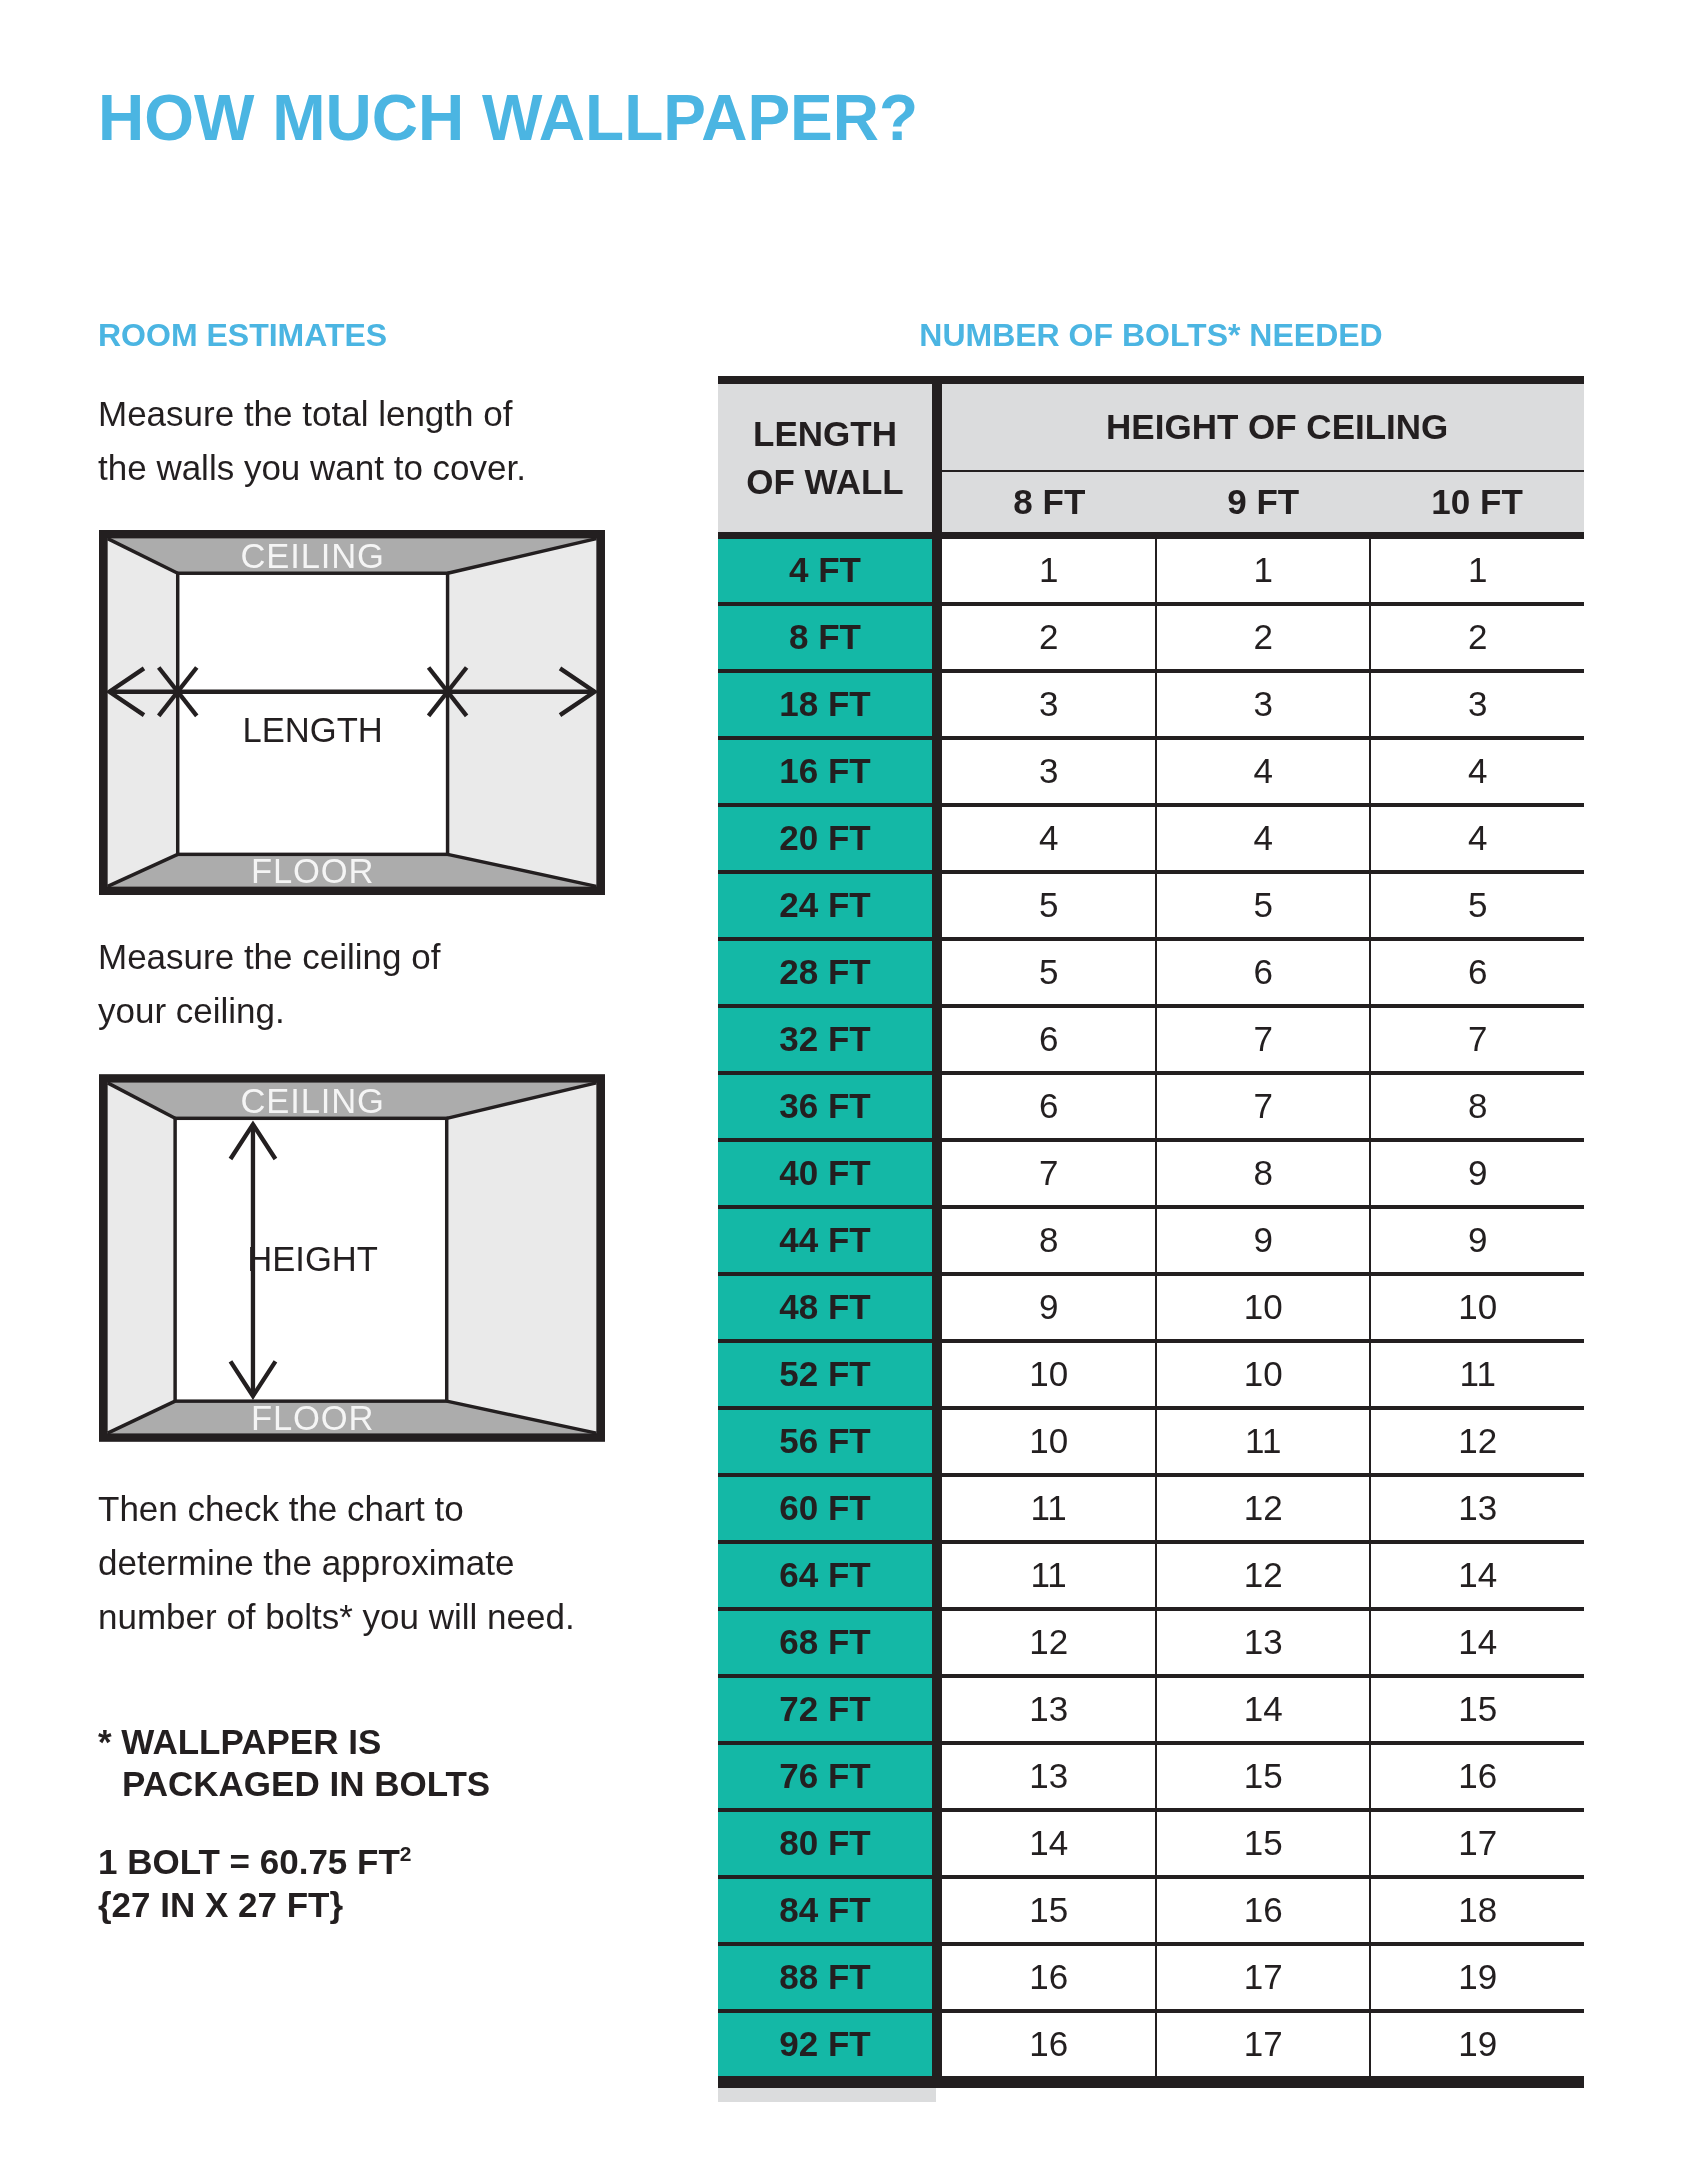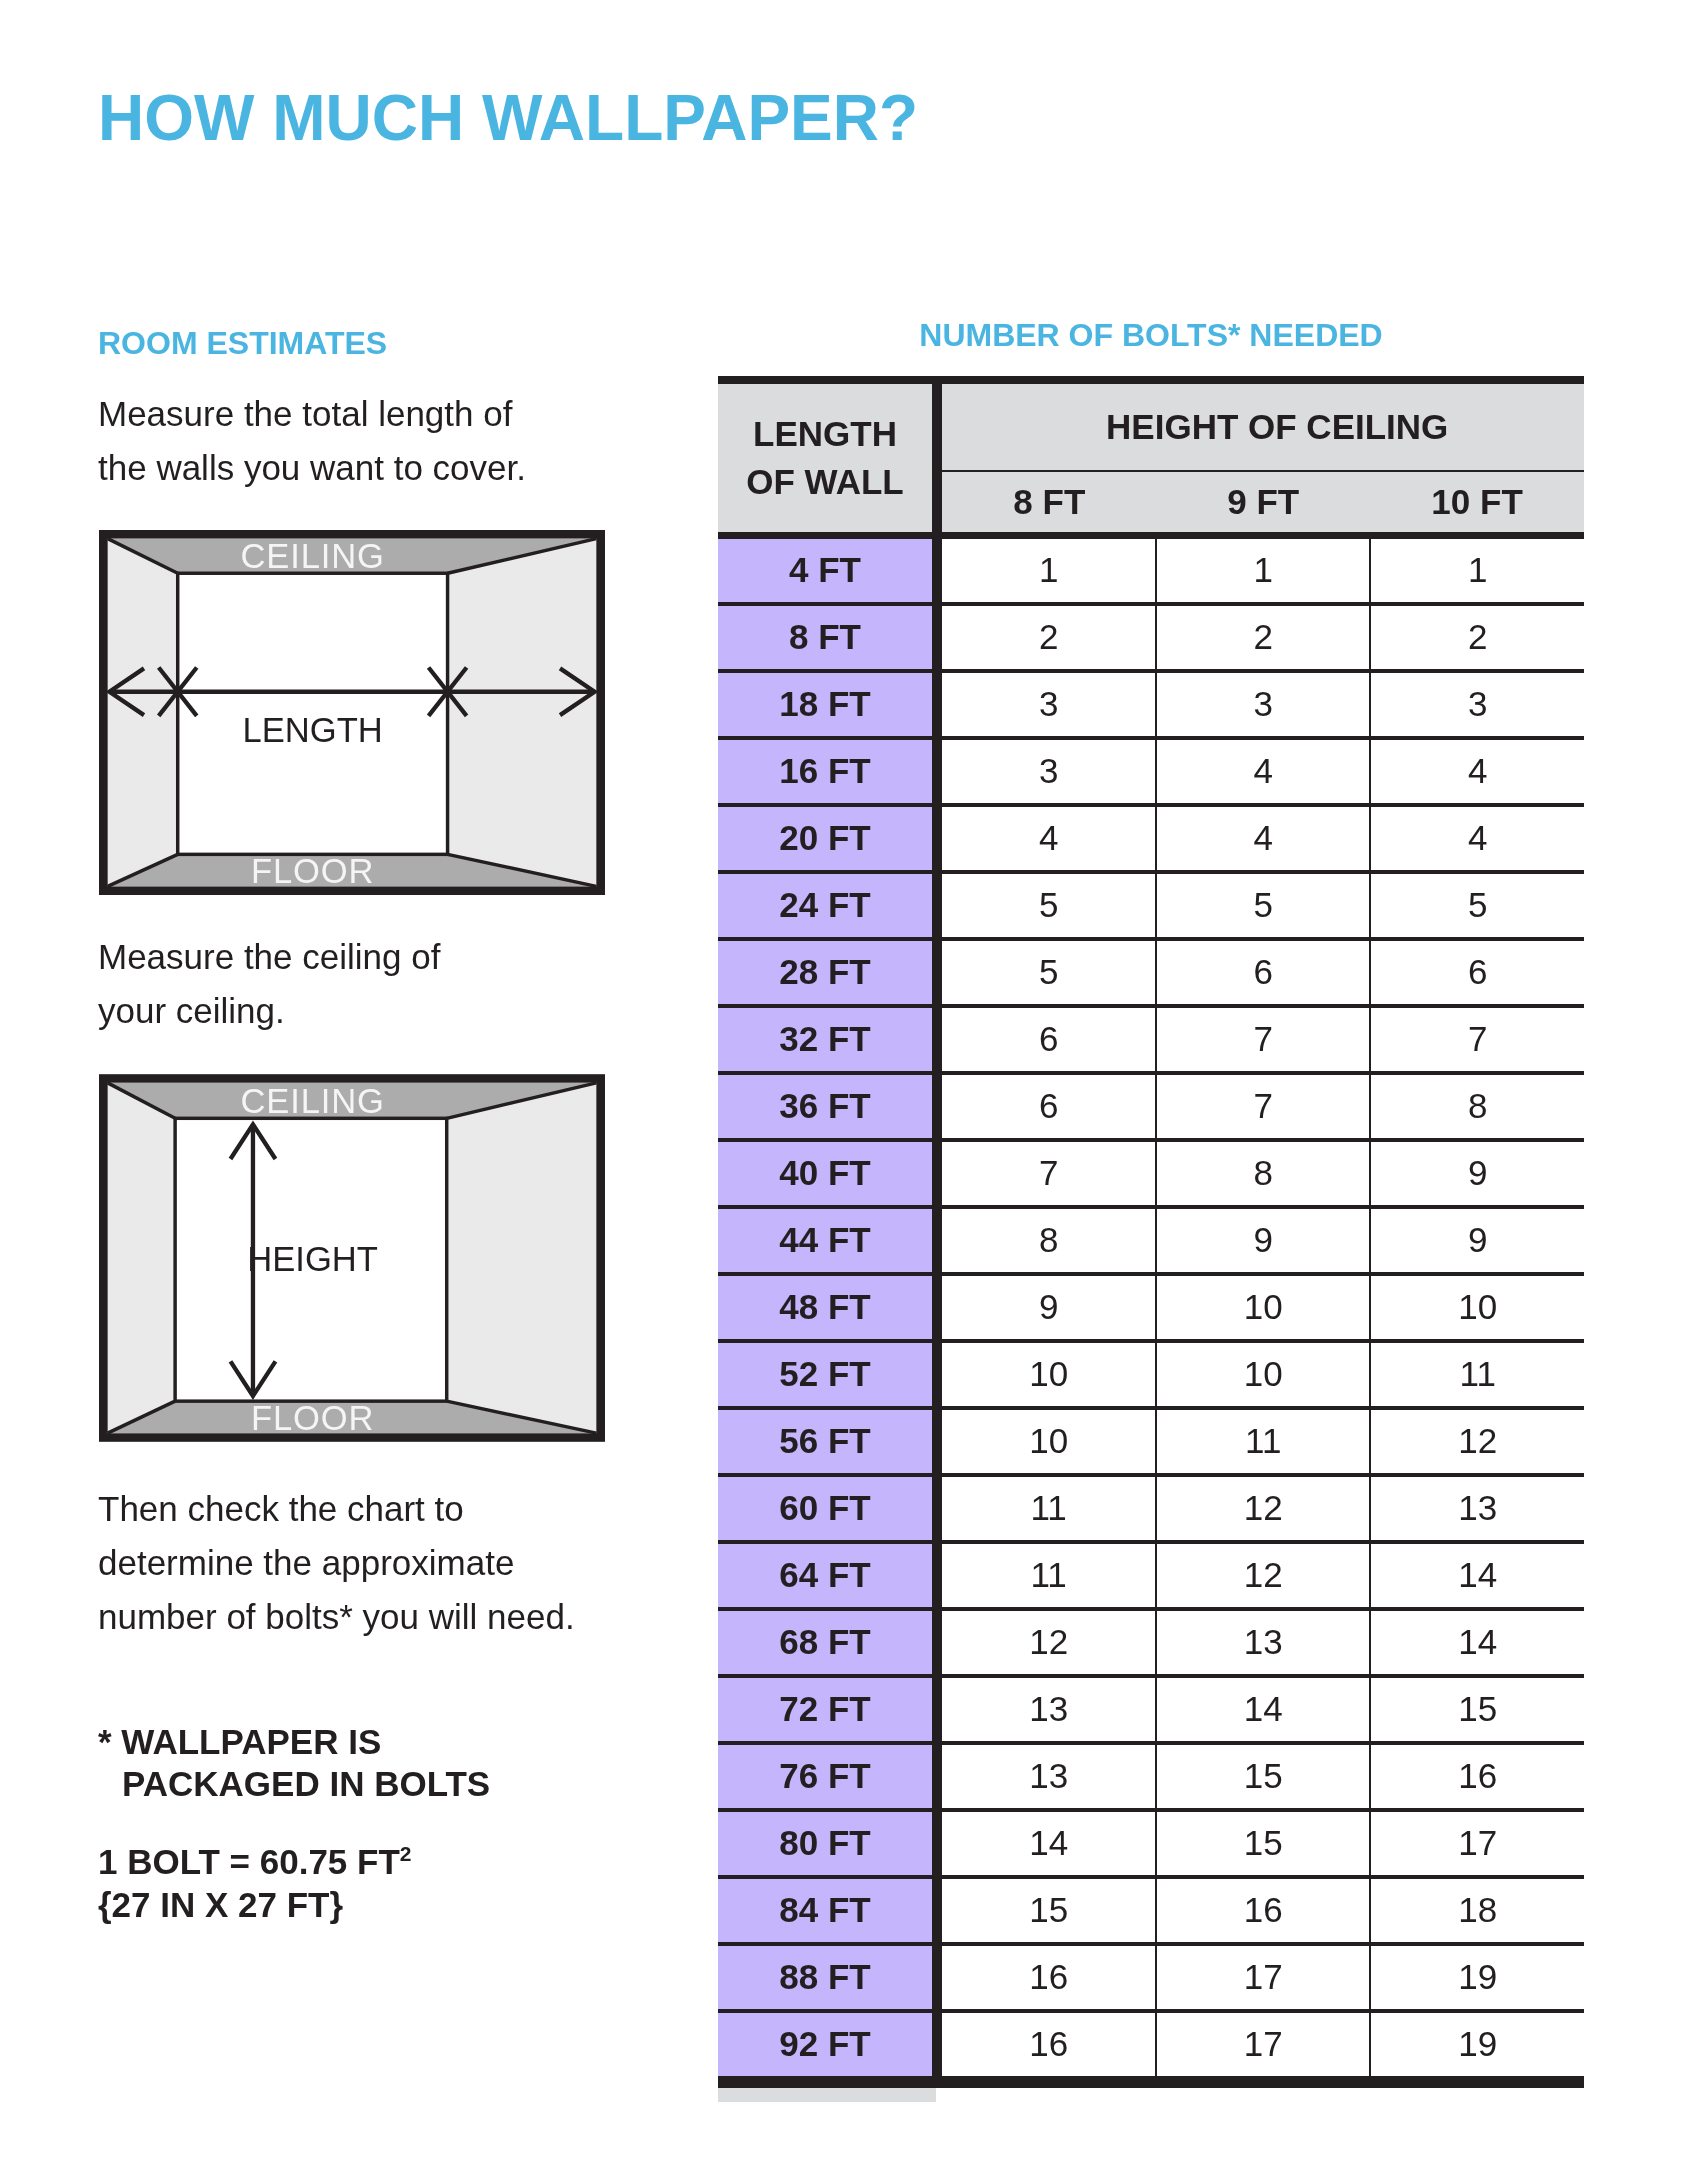--- a/index.html
+++ b/index.html
@@ -16,21 +16,21 @@
 
   .main-title{
     left:98px;top:86px;
     font-size:64px;font-weight:bold;line-height:64px;
     color:#4BB5E2;letter-spacing:0px;white-space:nowrap;
   }
   .section-heading{
     font-size:32px;font-weight:bold;line-height:35px;
     color:#4BB5E2;white-space:nowrap;
   }
-  .left-heading{left:98px;top:326px;}
+  .left-heading{left:98px;top:318px;}
   .table-heading{left:718px;top:318px;width:866px;text-align:center;}
 
   .para{font-size:35px;line-height:54px;color:#231F20;}
   .para-1{left:98px;top:387px;}
   .para-2{left:98px;top:930px;}
   .para-3{left:98px;top:1482px;}
 
   .footnote{left:98px;top:1721px;font-size:35px;font-weight:bold;line-height:42px;}
   .footnote .indent{padding-left:24px;}
   .bolt-info{left:98px;top:1840px;font-size:35px;font-weight:bold;line-height:43px;}
@@ -57,21 +57,21 @@
   .t-col{
     flex:1;display:flex;align-items:center;justify-content:center;
     font-size:35px;font-weight:bold;
   }
   .t-row{
     display:flex;height:67px;box-sizing:border-box;
     border-bottom:4.3px solid #231F20;background:#ffffff;
   }
   .t-row:last-child{border-bottom:none;height:62px;}
   .t-rowlabel{
-    width:214px;background:#c4b5fd;
+    width:214px;background:#14b8a6;
     display:flex;align-items:center;justify-content:center;
     font-size:35px;font-weight:bold;
   }
   .t-cell{
     flex:1;display:flex;align-items:center;justify-content:center;
     font-size:35px;background:#ffffff;
   }
   .t-cell.mid{border-left:2.6px solid #231F20;}
   .t-bottombar{height:8.6px;background:#231F20;}
   .t-stub{width:218px;height:14px;background:#DBDCDD;}

